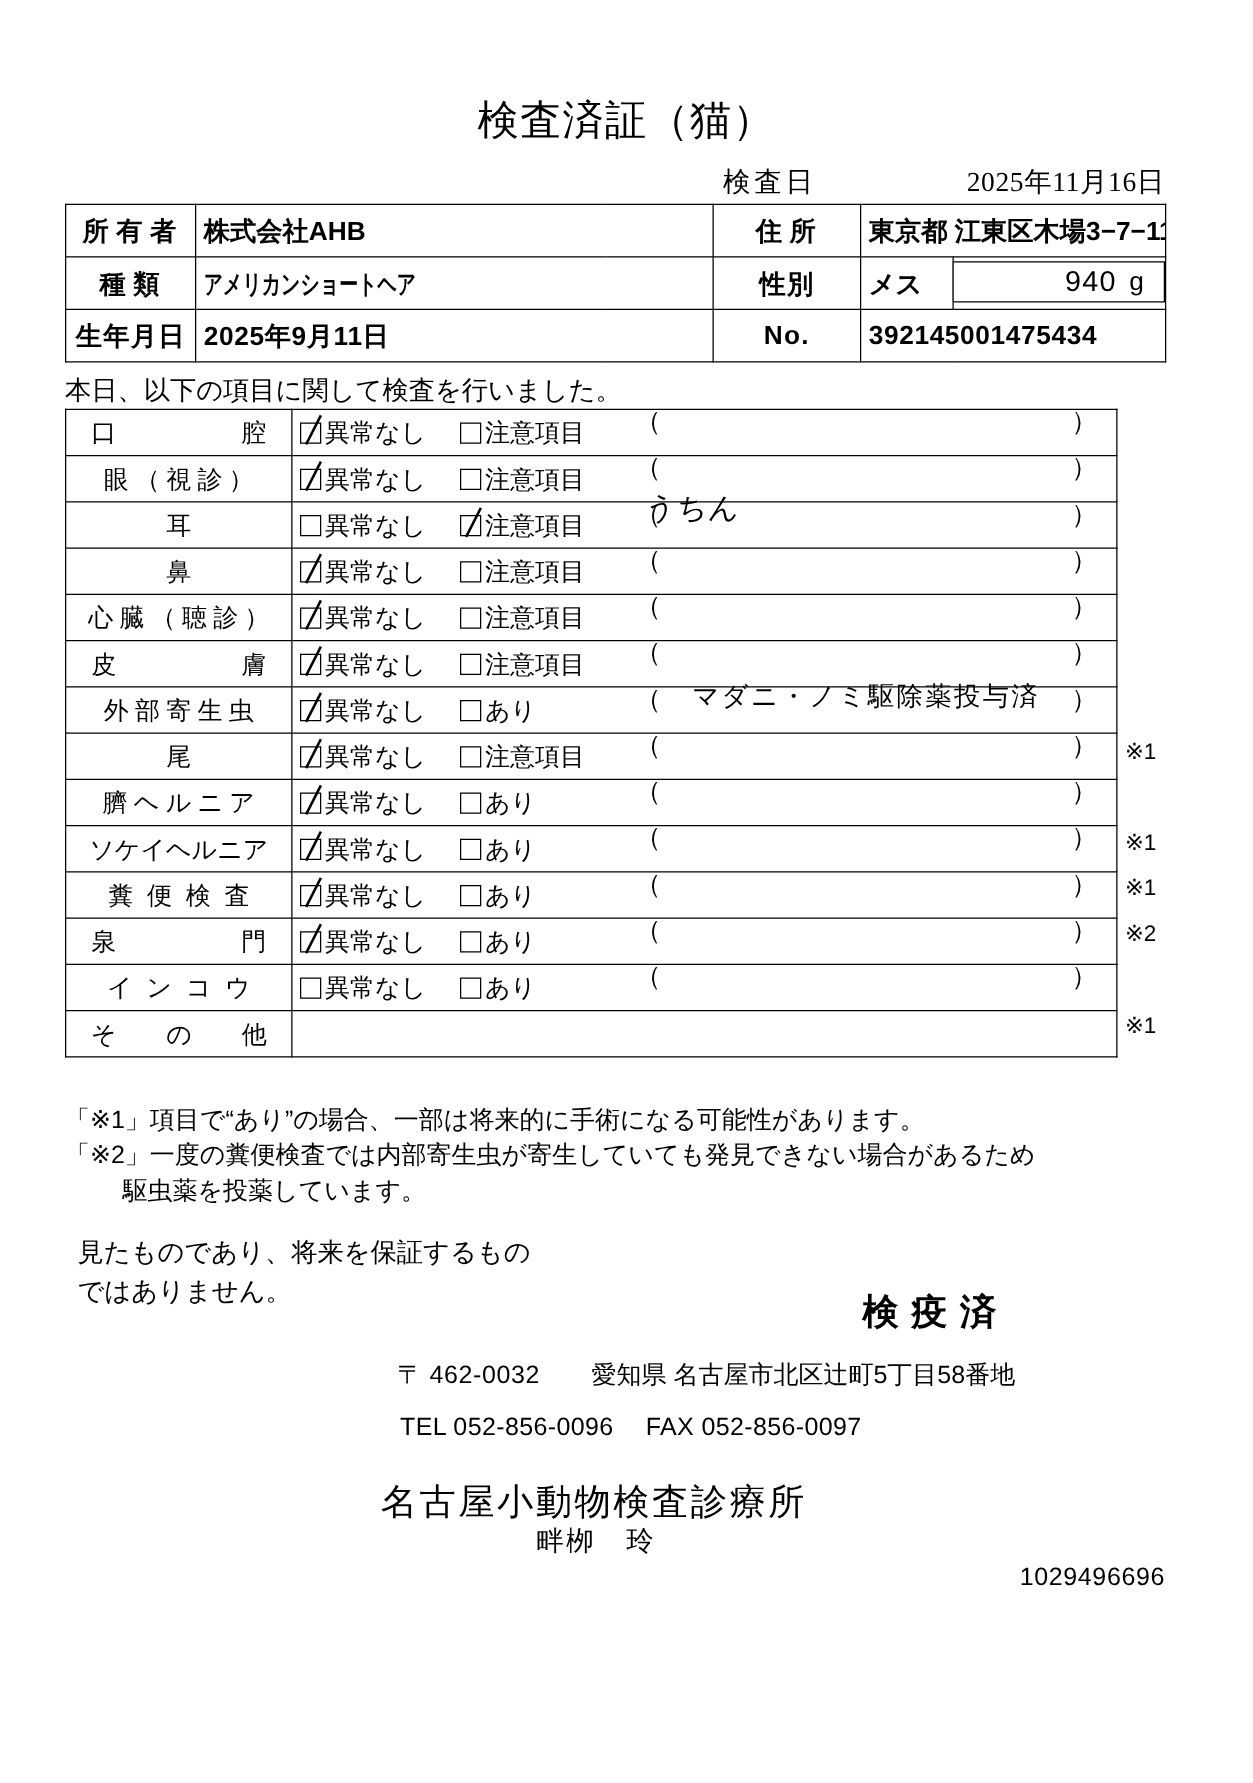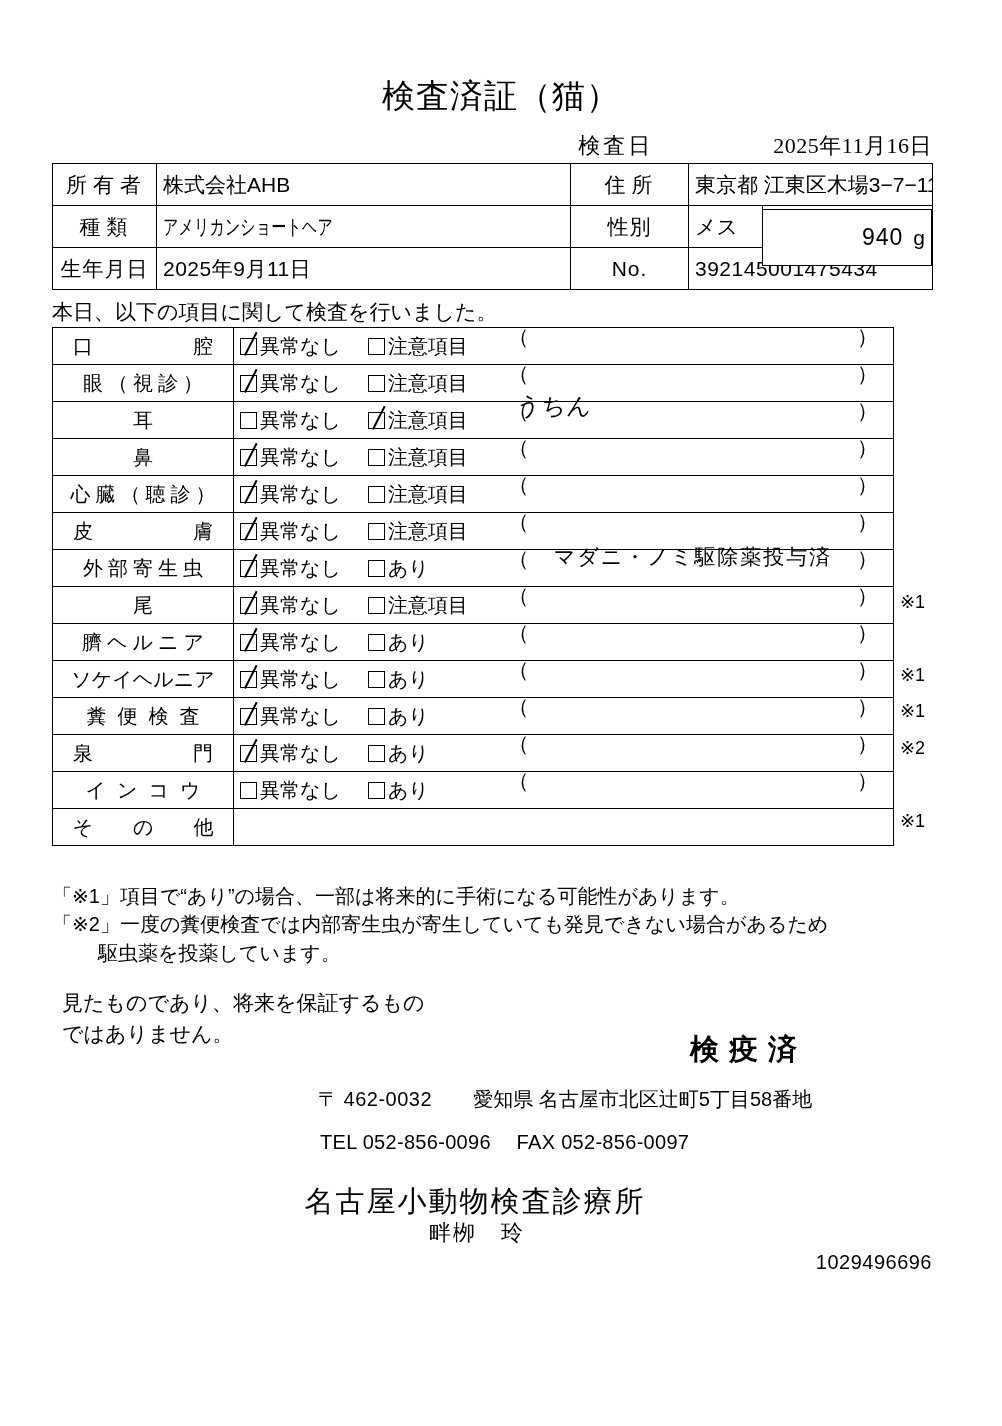--- a/index.html
+++ b/index.html
@@ -45,20 +45,21 @@
   .date-line .dl-value { letter-spacing: 0.5px; }
 
   
   .info-table {
     position: absolute;
     left: 52px; top: 163px;
     width: 880px;
     border-collapse: collapse;
     table-layout: fixed;
     font-size: 21px;
+    font-weight: bold;
   }
   .info-table td {
     border: 1.5px solid #000;
     height: 41px;
     padding: 0 6px;
     vertical-align: middle;
     white-space: nowrap;
     overflow: hidden;
   }
   .lbl {
@@ -278,21 +279,21 @@
       </tr>
       <tr>
         <td class="lbl-tight">生年月日</td>
         <td class="val num" colspan="2">2025年9月11日</td>
         <td class="lbl-tight">No.</td>
         <td class="val num" colspan="2">392145001475434</td>
       </tr>
     </tbody>
   </table>
 
-  <div style="position:absolute; left:762px; top:209px; width:170px; height:57px; border:1.5px solid #000; box-sizing:border-box; display:flex; align-items:center; justify-content:flex-end; padding-right:6px; background:#fff;">
+  <div style="position:absolute; left:762px; top:209px; width:170px; height:33px; border:1.5px solid #000; box-sizing:border-box; display:flex; align-items:center; justify-content:flex-end; padding-right:16px; background:#fff;">
     <span class="wnum">940</span>
     <span class="wunit" style="margin-left:10px;">g</span>
   </div>
 
   <div class="intro">本日、以下の項目に関して検査を行いました。</div>
 
   <table class="check-table">
     <tbody id="checklist-body">
         <tr>
           <td class="c-name"><span class="spread-n">口　　　　　腔</span></td>

